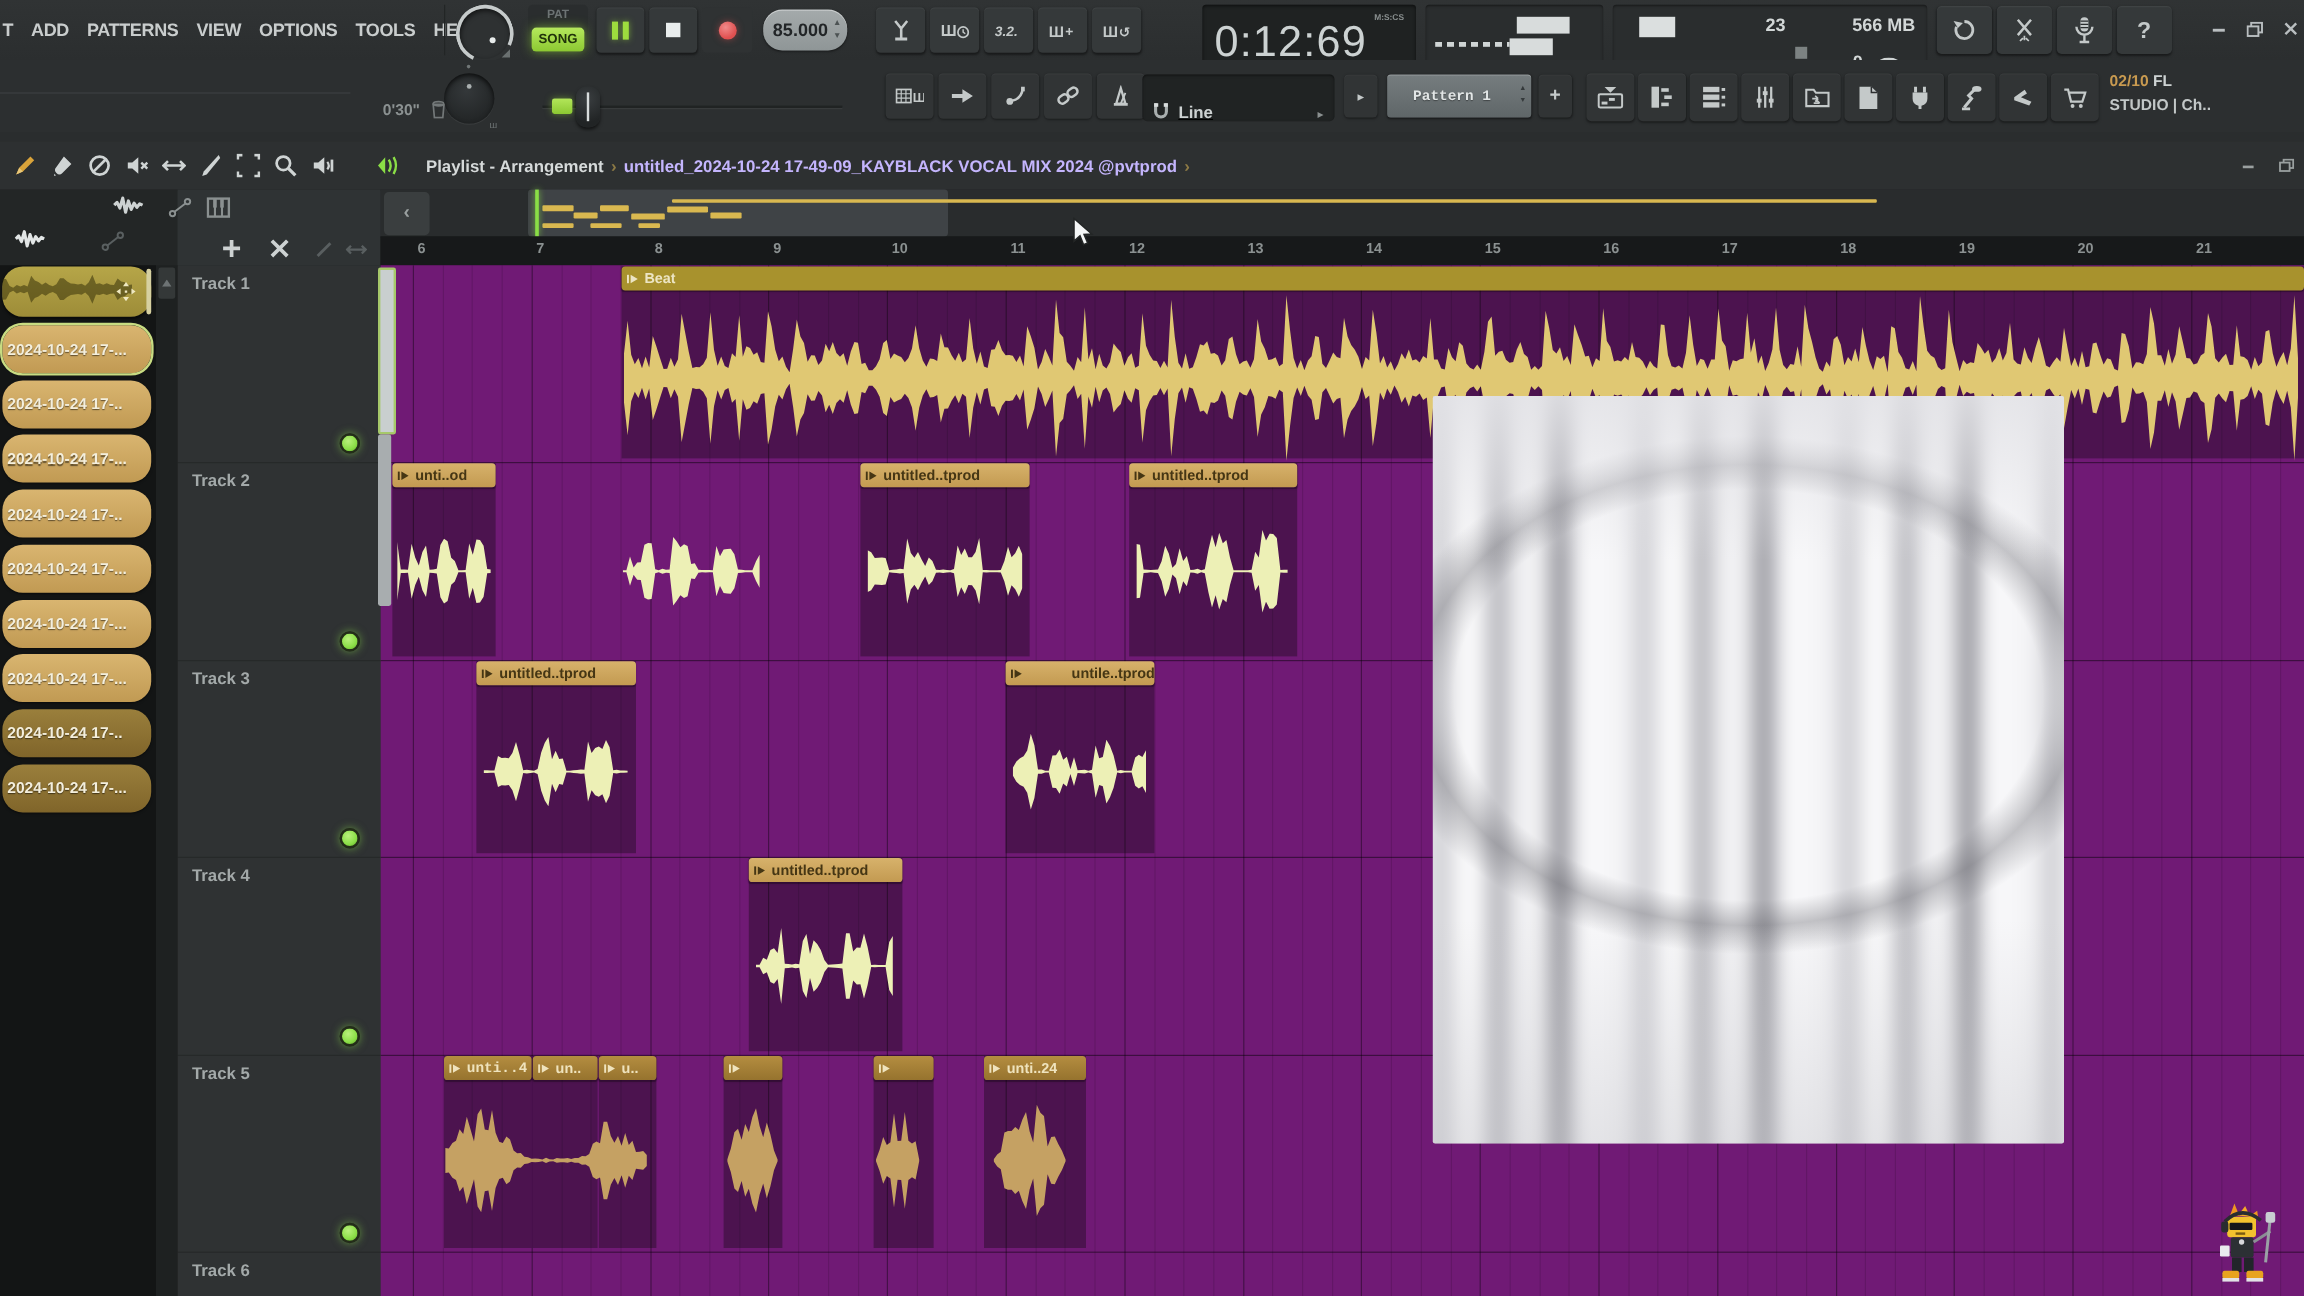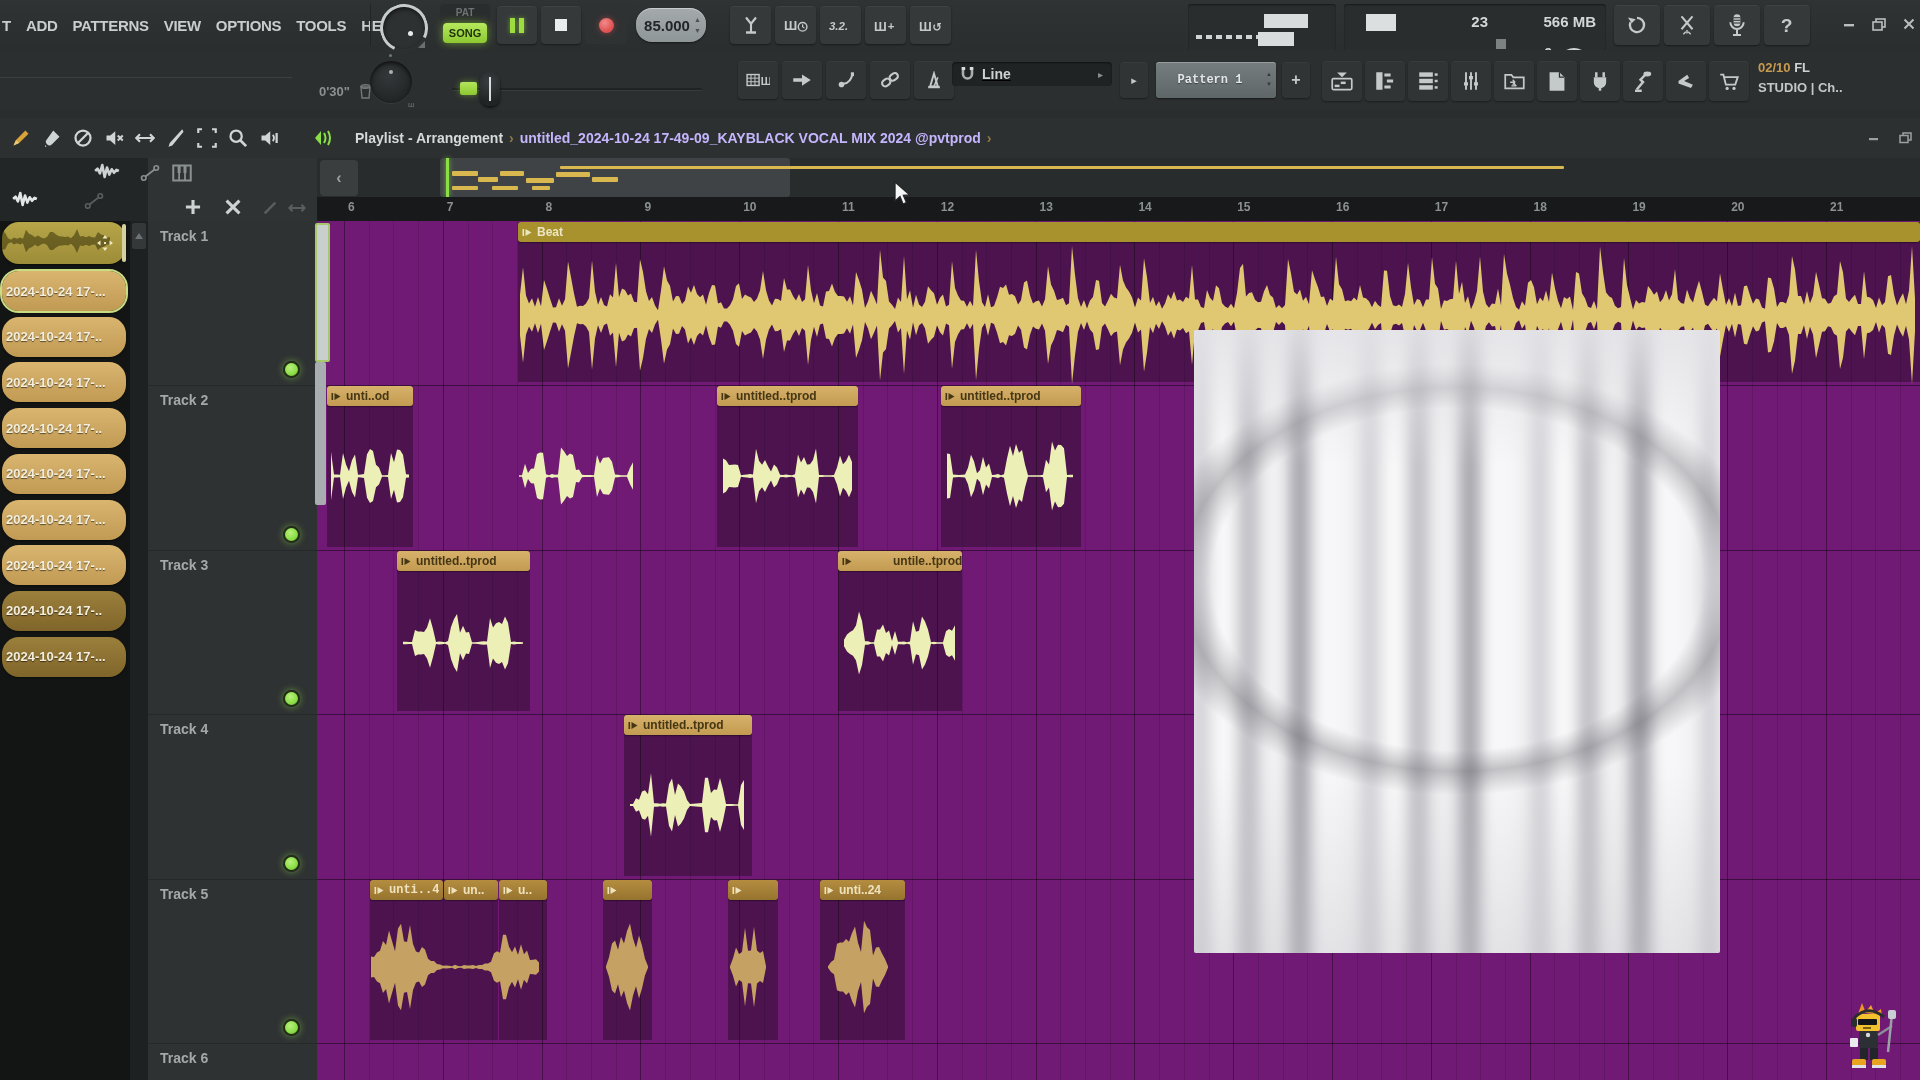--- a/index.html
+++ b/index.html
@@ -111,20 +111,24 @@
         <div style="position: absolute; left: 910px; top: 6px; width: 41px; height: 38px;">
           <div class="ic btn" style="width:100%;height:100%;">
             <svg width="23" height="17" viewBox="0 0 20 14">
               <text x="0" y="11.5" font-size="11" font-weight="bold" fill="currentColor">Ш</text>
               <text x="11.5" y="11.5" font-size="10" font-weight="bold" fill="currentColor">↺</text>
             </svg>
           </div>
         </div>
       </div>
 
+    <div class="abs" style="left:1002px;top:4px;width:178px;height:64px;background:#1f2222;border-radius:3px;box-shadow:inset 0 1px 3px rgba(0,0,0,.6);">
+      <div class="abs" style="left:10px;top:10px;font-size:36px;color:#ccd2d2;letter-spacing:1px;">0:12:69</div>
+      <div class="abs" style="right:10px;top:8px;font-size:7px;font-weight:bold;color:#8a9090;">M:S:CS</div>
+    </div>
 
     <div class="abs" style="left:1188px;top:4px;width:148px;height:64px;background:#2a2d2e;border-radius:3px;box-shadow:inset 0 1px 2px rgba(0,0,0,.45);">
       <div class="abs" style="left:8px;top:31px;width:62px;height:4px;background:repeating-linear-gradient(90deg,#cfd4d4 0 6px,rgba(0,0,0,0) 6px 10px);"></div>
       <div class="abs" style="left:76px;top:10px;width:44px;height:14px;background:#d8dcdc;"></div>
       <div class="abs" style="left:70px;top:28px;width:36px;height:14px;background:#d8dcdc;"></div>
       <div class="abs ic" style="right:6px;bottom:4px;width:14px;height:14px;">
         <svg width="12" height="12" viewBox="0 0 12 12">
             <circle cx="6" cy="6" r="5" fill="none" stroke="#8a9090" stroke-width="1.3"></circle>
             <path d="M6 3.2 V6 L8 7.4" stroke="#8a9090" stroke-width="1.2" fill="none"></path>
           </svg>
@@ -267,21 +271,21 @@
           <div class="ic btn2" style="width:100%;height:100%;">
             <svg width="18" height="18" viewBox="0 0 14 14">
               <path d="M4 12 L7 2 L10 12 Z" fill="none" stroke="currentColor" stroke-width="1.5"></path>
               <path d="M7 12 L10 5" stroke="currentColor" stroke-width="1.2"></path>
               <path d="M2.5 12.5 H11.5" stroke="currentColor" stroke-width="1.8"></path>
             </svg>
           </div>
         </div>
       </div>
 
-    <div class="abs" style="left:952px;top:12px;width:160px;height:24px;background:#202323;border-radius:4px;box-shadow:inset 0 1px 2px rgba(0,0,0,.5);display:flex;align-items:center;text-decoration:underline;">
+    <div class="abs" style="left:952px;top:12px;width:160px;height:39px;background:#202323;border-radius:4px;box-shadow:inset 0 1px 2px rgba(0,0,0,.5);display:flex;align-items:flex-end;text-decoration:underline;">
       <span class="ic" style="width:30px;">
         <svg width="15" height="16" viewBox="0 0 15 16">
             <path d="M3 1 V8 a4.5 4.5 0 0 0 9 0 V1" fill="none" stroke="#a8aeae" stroke-width="2.6"></path>
             <rect x="1.8" y="1" width="3.4" height="3" fill="#d8dcdc"></rect>
             <rect x="9.8" y="1" width="3.4" height="3" fill="#d8dcdc"></rect>
           </svg>
       </span>
       <span style="font-size:14px;font-weight:bold;color:#cdd2d2;">Line</span>
       <span style="position:absolute;right:9px;font-size:10px;color:#8a9090;">▸</span>
     </div>

